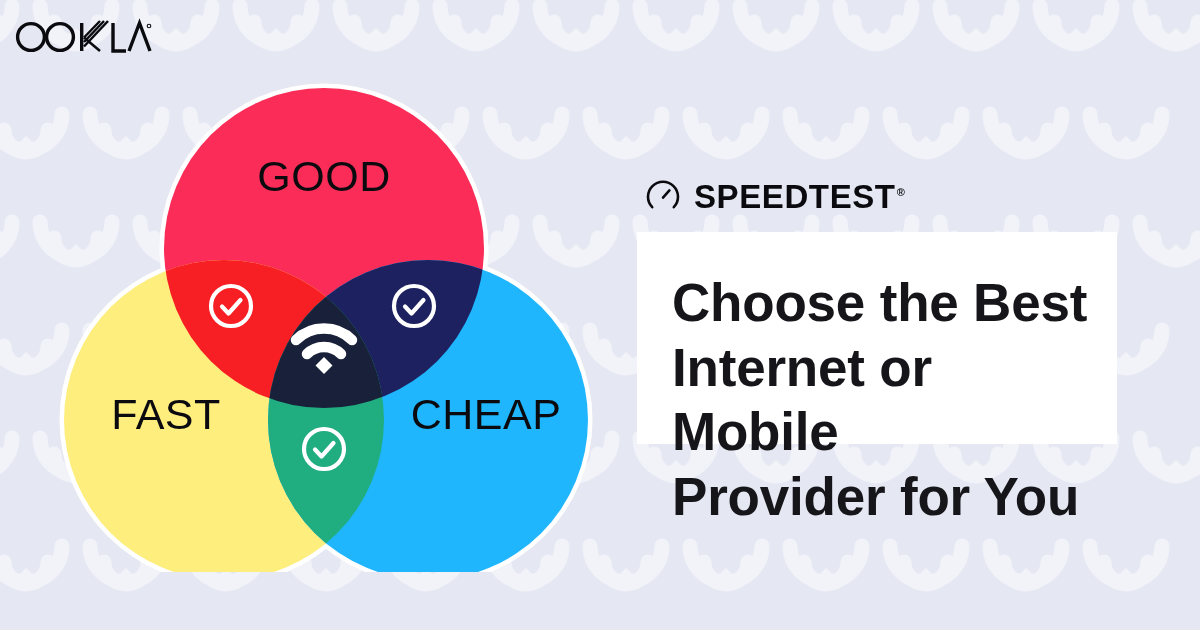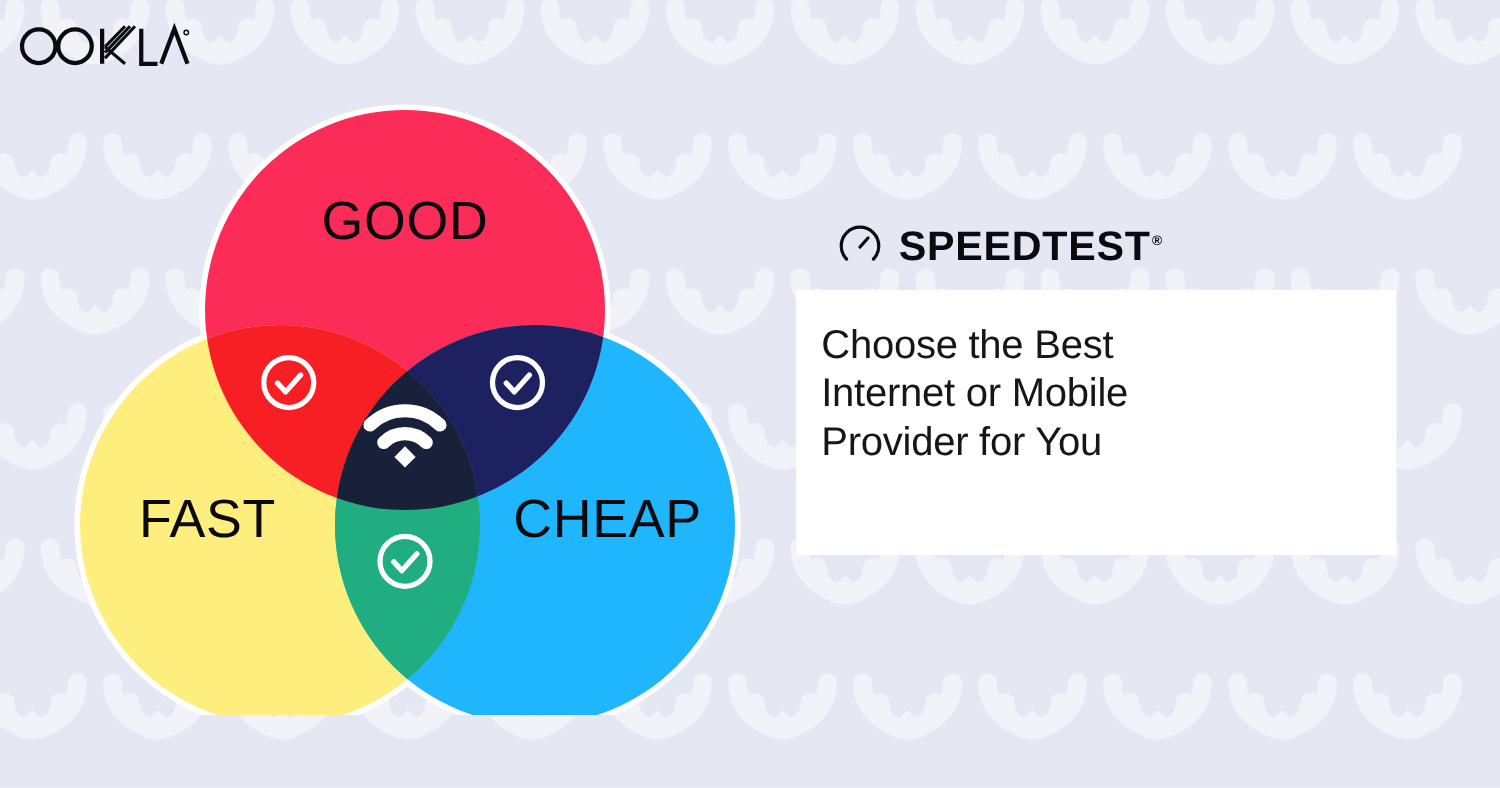--- a/index.html
+++ b/index.html
@@ -37,21 +37,21 @@
     font-weight: 400;
     fill: #0b0b0f;
     font-size: 43px;
     letter-spacing: 0.5px;
     text-anchor: middle;
     dominant-baseline: middle;
   }
   
   #speedtest-logo {
     position: absolute;
-    left: 670px; top: 178px;
+    left: 645px; top: 178px;
     z-index: 5;
     display: flex;
     align-items: center;
     gap: 13px;
   }
   #speedtest-wordmark {
     font-family: "Liberation Sans", sans-serif;
     font-weight: 700;
     font-size: 33px;
     letter-spacing: 0.6px;
@@ -70,26 +70,26 @@
     position: absolute;
     left: 637px; top: 232px;
     width: 480px; height: 212px;
     background: #ffffff;
     z-index: 5;
     box-sizing: border-box;
     padding: 24px 0 0 20px;
   }
   #headline {
     font-family: "Liberation Sans", sans-serif;
-    font-weight: 400;
-    font-size: 32px;
+    font-weight: 700;
+    font-size: 53px;
     line-height: 1.22;
     color: #16161a;
     letter-spacing: -0.2px;
-    margin: 0;
+    margin: 15px;
     white-space: pre-line;
   }
 </style>
 </head>
 <body>
 
 <div id="stage">
 
   <svg id="bg-pattern" width="1200" height="630" viewBox="0 0 1200 630" xmlns="http://www.w3.org/2000/svg">
     <defs>

